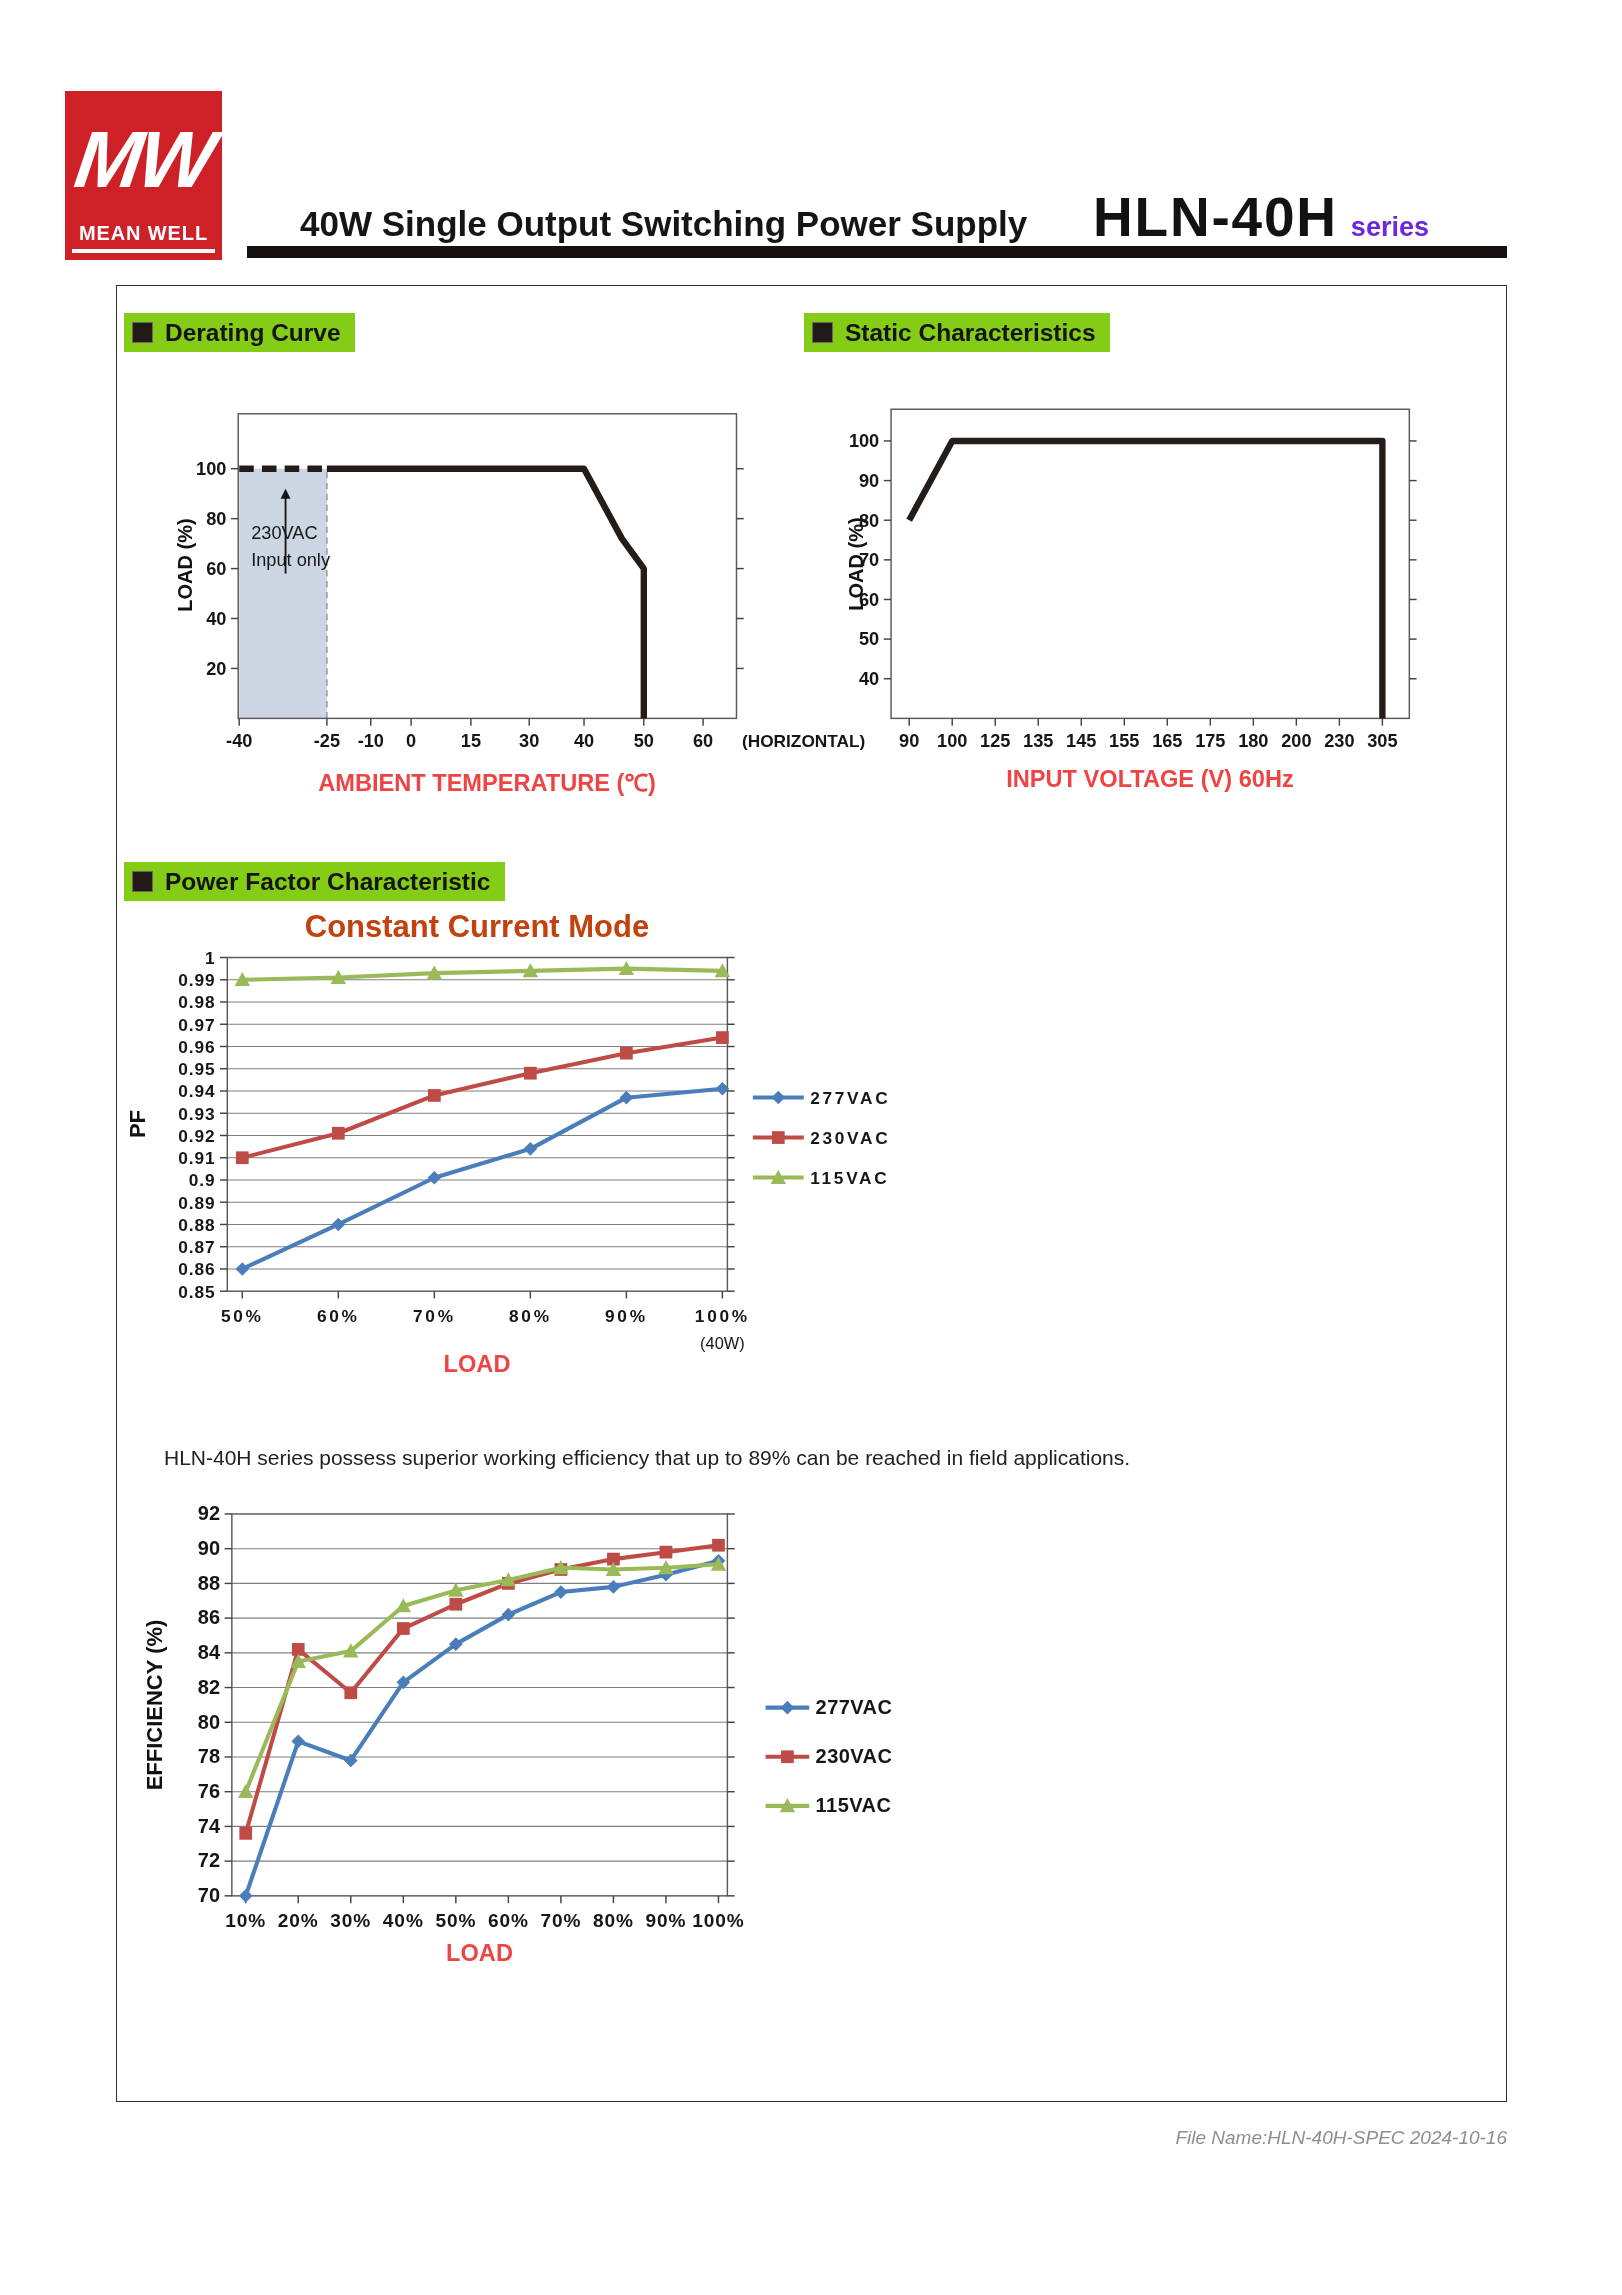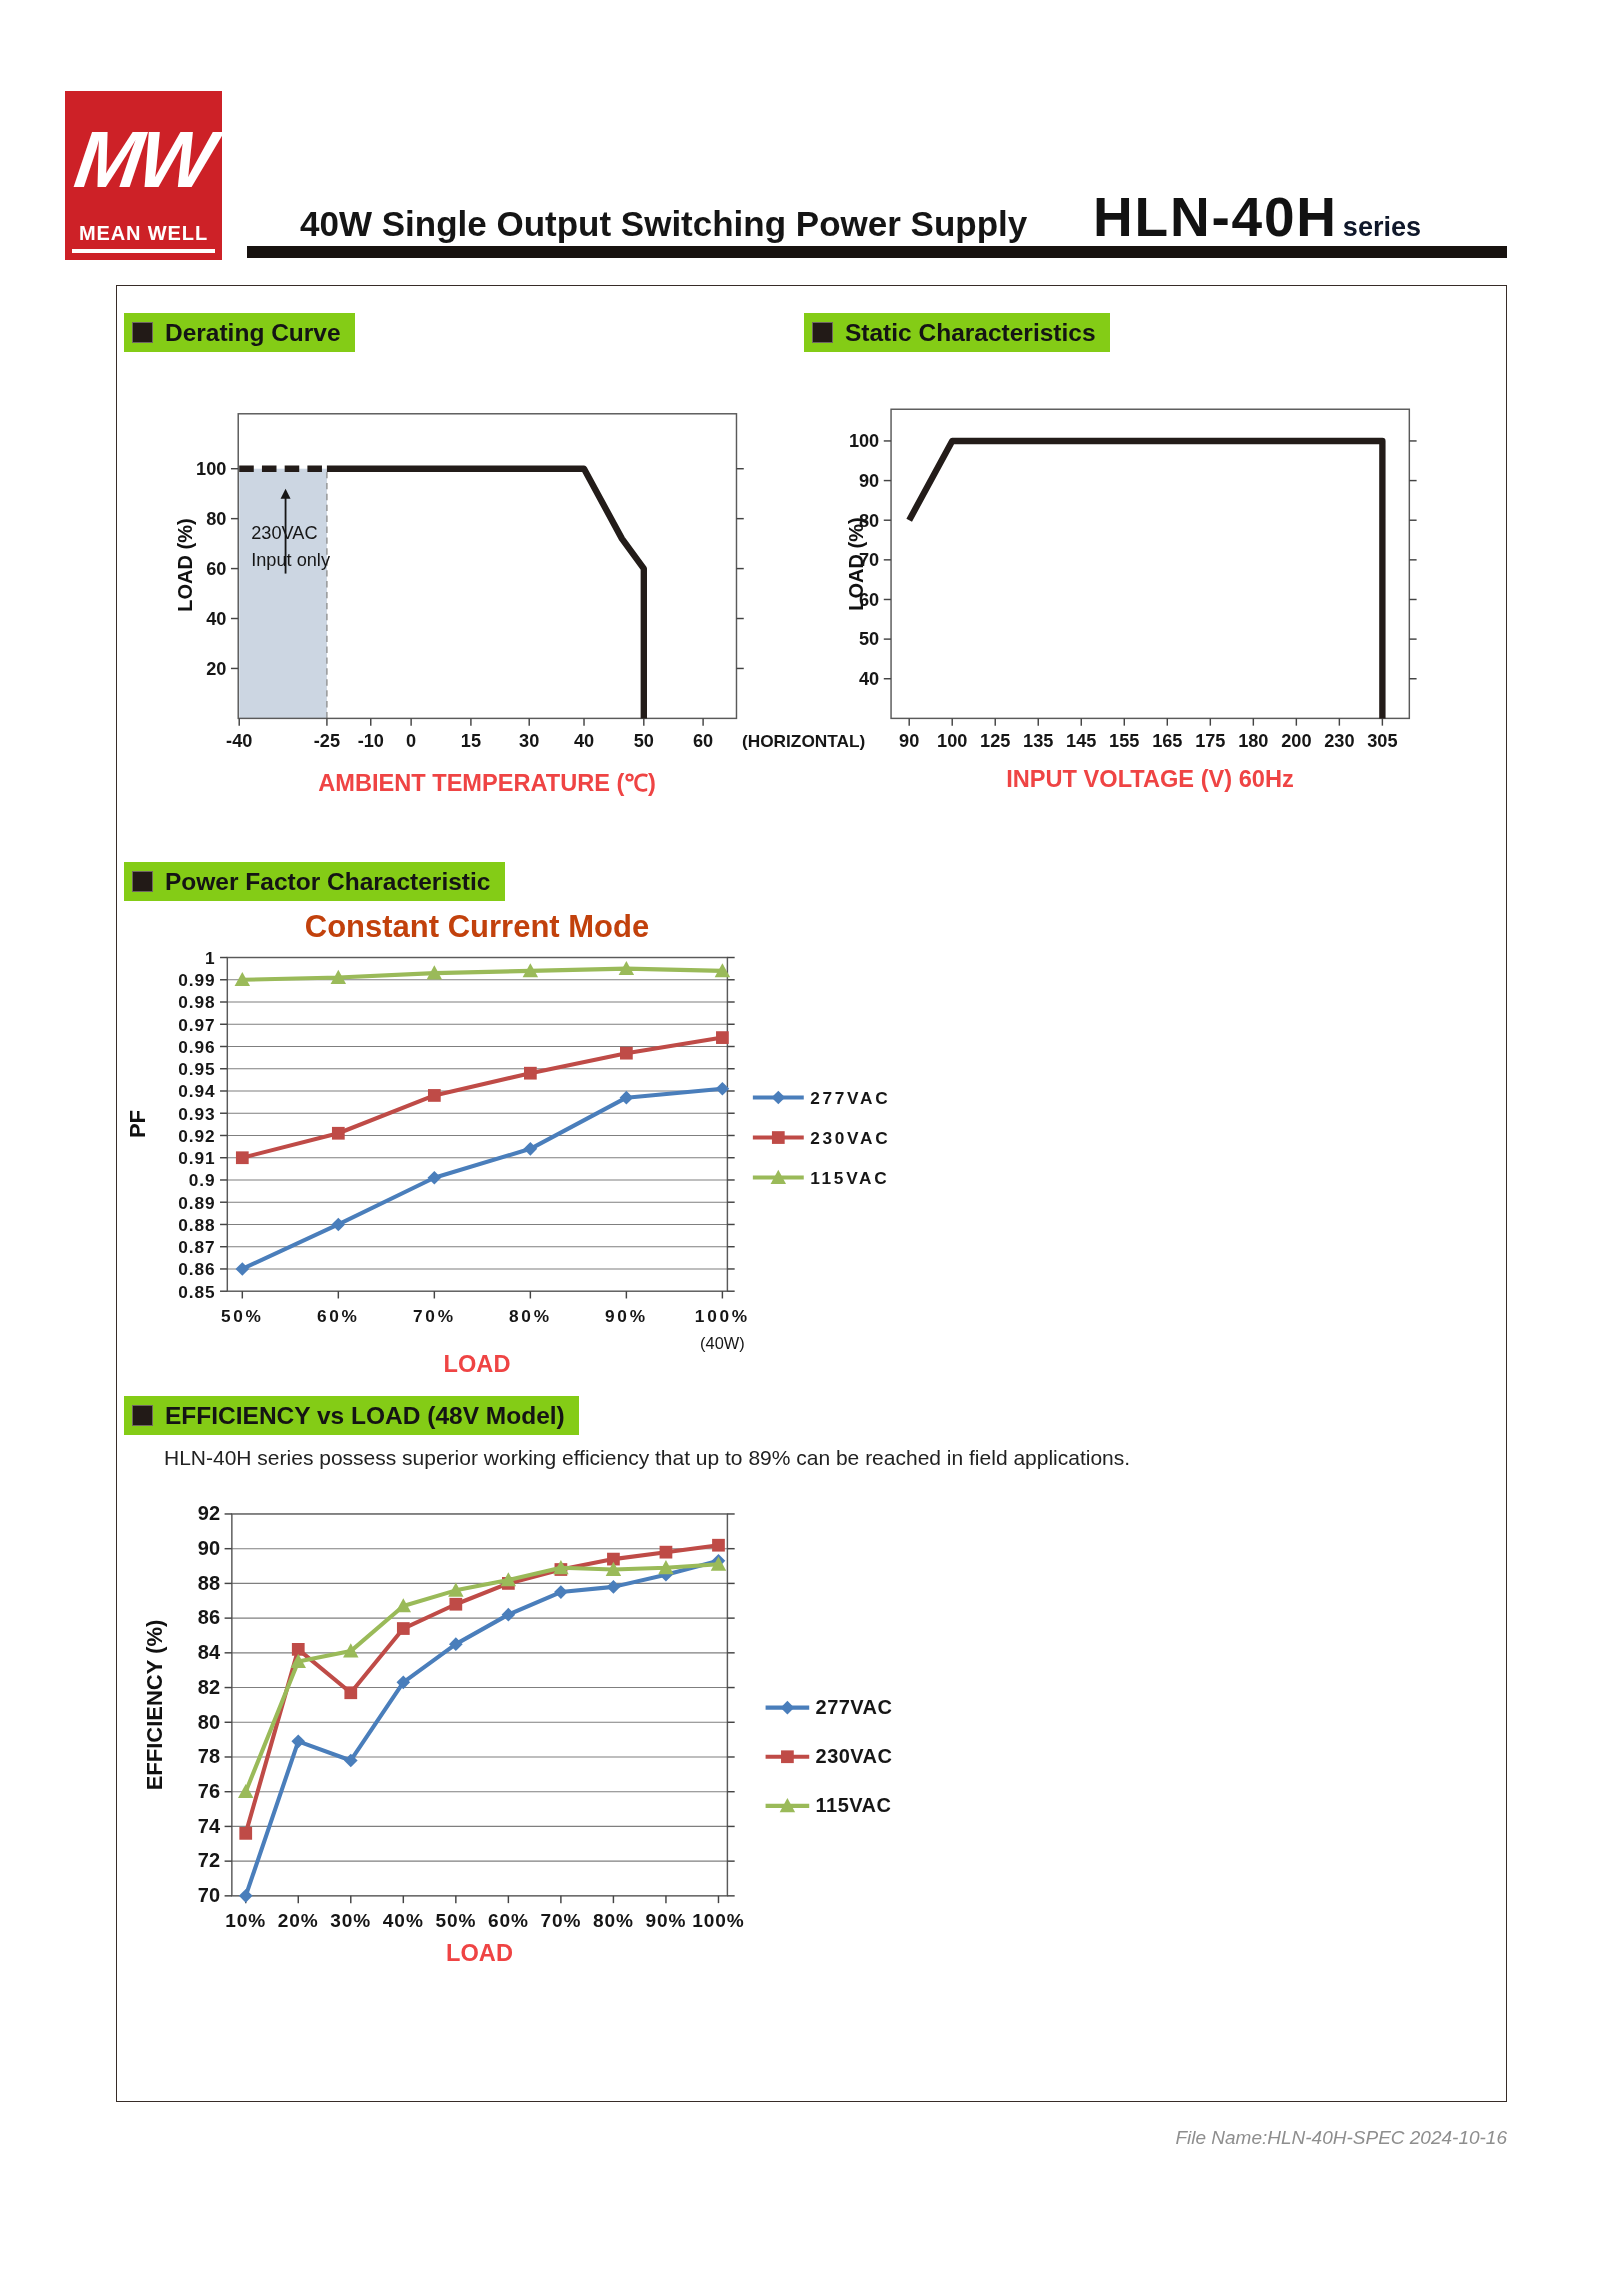--- a/index.html
+++ b/index.html
@@ -10,21 +10,21 @@
   
   .logo{position:absolute;left:65px;top:91px;width:157px;height:169px;background:#cd2127;
         display:flex;flex-direction:column;align-items:center;justify-content:flex-end;padding:5.5px 7.3px 7.3px 7.3px}
   .logo-mw{flex:1;display:flex;align-items:center;justify-content:center;color:#fff;
            font-size:80px;font-weight:700;font-style:italic;transform:skewX(-8deg);letter-spacing:-3.6px;line-height:1}
   .logo-brand{color:#ffffff;font-size:20px;font-weight:700;letter-spacing:0.9px;white-space:nowrap}
   .logo-rule{width:100%;height:3.6px;background:#fff;margin-top:4.5px}
   .product-title{position:absolute;left:300px;top:204px;font-size:35px;font-weight:700;color:#151515;white-space:nowrap}
   .series-wrap{position:absolute;left:1093px;top:185px;white-space:nowrap}
   .series-model{font-size:55px;font-weight:700;letter-spacing:1.8px;color:#121212}
-  .series-suffix{font-size:27px;font-weight:700;margin-left:5px;color:#0f172a}
+  .series-suffix{font-size:27px;font-weight:700;margin-left:13px;color:#6d28d9}
   .header-bar{position:absolute;left:247px;top:246px;width:1260px;height:11.8px;background:#17120f}
 
   
   .content-box{position:absolute;left:116px;top:285px;width:1391px;height:1817px;border:1.8px solid #372c28;background:#fff}
 
   
   .sec-h{position:absolute;display:inline-flex;align-items:center;gap:11.8px;background:#84cc16;
          padding:5.5px 14.5px 5.5px 8.2px;font-size:24.5px;font-weight:700;color:#141414;white-space:nowrap}
   .sq{width:21px;height:21px;background:#221a17;border:1.8px solid #6e6661;flex:none}
 
@@ -60,24 +60,20 @@
     <span class="sq"></span>
     <span>Derating Curve</span>
   </div>
   <div class="sec-h" style="left:804px;top:313px">
     <span class="sq"></span>
     <span>Static Characteristics</span>
   </div>
   <div class="sec-h" style="left:124px;top:862px">
     <span class="sq"></span>
     <span>Power Factor Characteristic</span>
-  </div>
-  <div class="sec-h" style="left:124px;top:1396px">
-    <span class="sq"></span>
-    <span>EFFICIENCY vs LOAD (48V Model)</span>
   </div>
 
   <div class="chart-title" style="left:227px;top:909px;width:500px">Constant Current Mode</div>
   <div class="desc" style="left:164px;top:1446px">HLN-40H series possess superior working efficiency that up to 89% can be reached in field applications.</div>
 
   <div class="axis-title" style="left:238px;top:766px;width:498px">AMBIENT TEMPERATURE (℃)</div>
   <div class="axis-title" style="left:891px;top:766px;width:518px">INPUT VOLTAGE (V) 60Hz</div>
   <div class="axis-title" style="left:227px;top:1351px;width:500px">LOAD</div>
   <div class="axis-title" style="left:232px;top:1940px;width:495px">LOAD</div>
 

